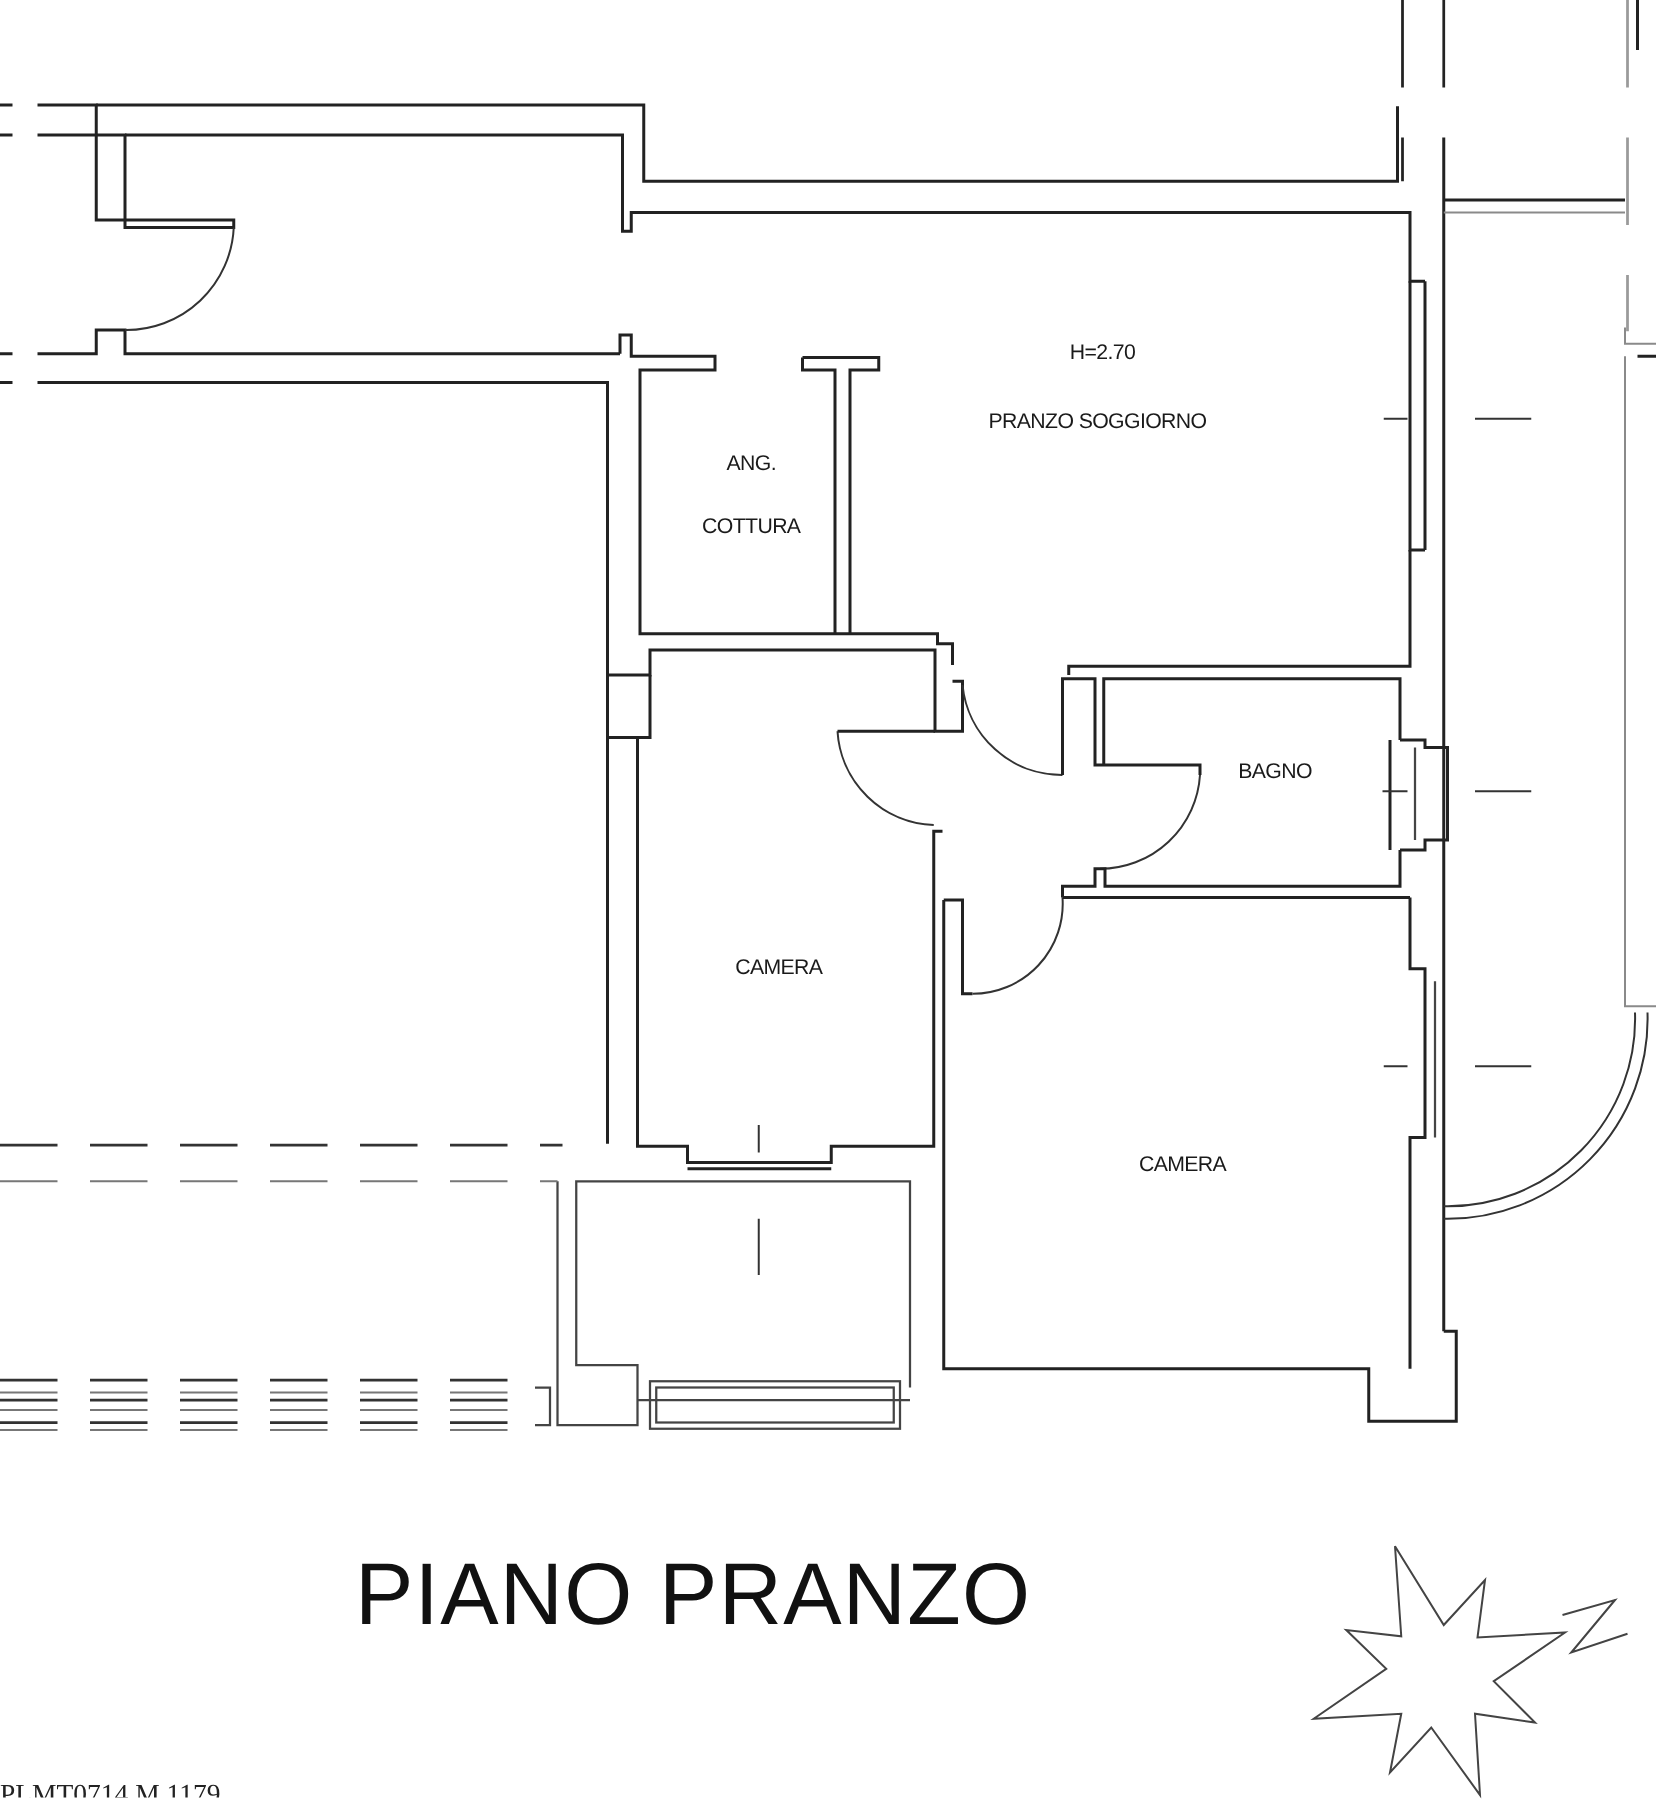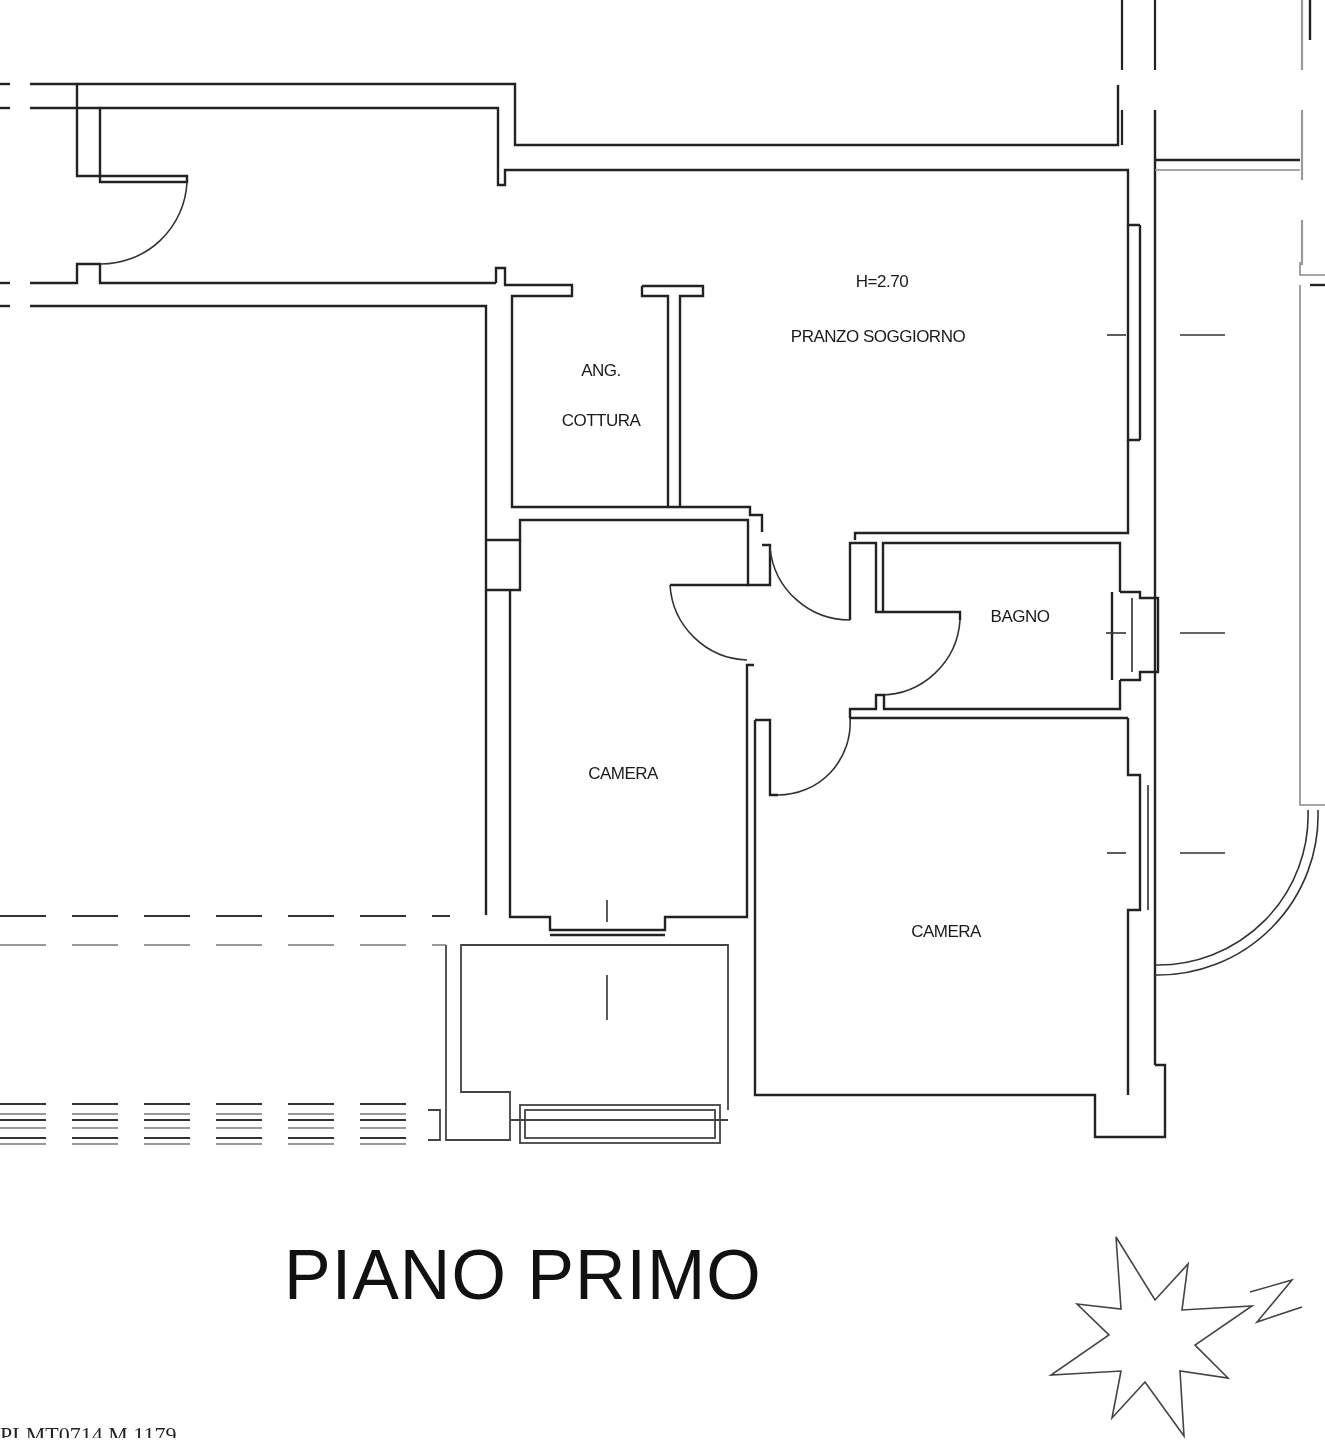--- a/index.html
+++ b/index.html
@@ -130,14 +130,14 @@
   <text class="room-label" x="1020" y="622">BAGNO</text>
   <text class="room-label" x="623" y="779">CAMERA</text>
   <text class="room-label" x="946" y="937">CAMERA</text>
 
   <g>
     <path class="star" d="M1116,1237 L1155,1300 L1188,1264 L1182,1310 L1252,1306 L1195,1345 L1228,1378 L1180,1371 L1184,1436 L1145,1382 L1112,1418 L1121,1371 L1051,1375 L1109,1335 L1077,1304 L1121,1309 Z"></path>
     <path class="star" d="M1250,1292 L1292,1280 L1257,1322 L1302,1307"></path>
   </g>
 </svg>
 
-<div class="title">PIANO PRIMO</div>
+<div class="title">PIANO PRANZO</div>
 <div class="footer">PLMT0714 M 1179</div>
 
 </body></html>

